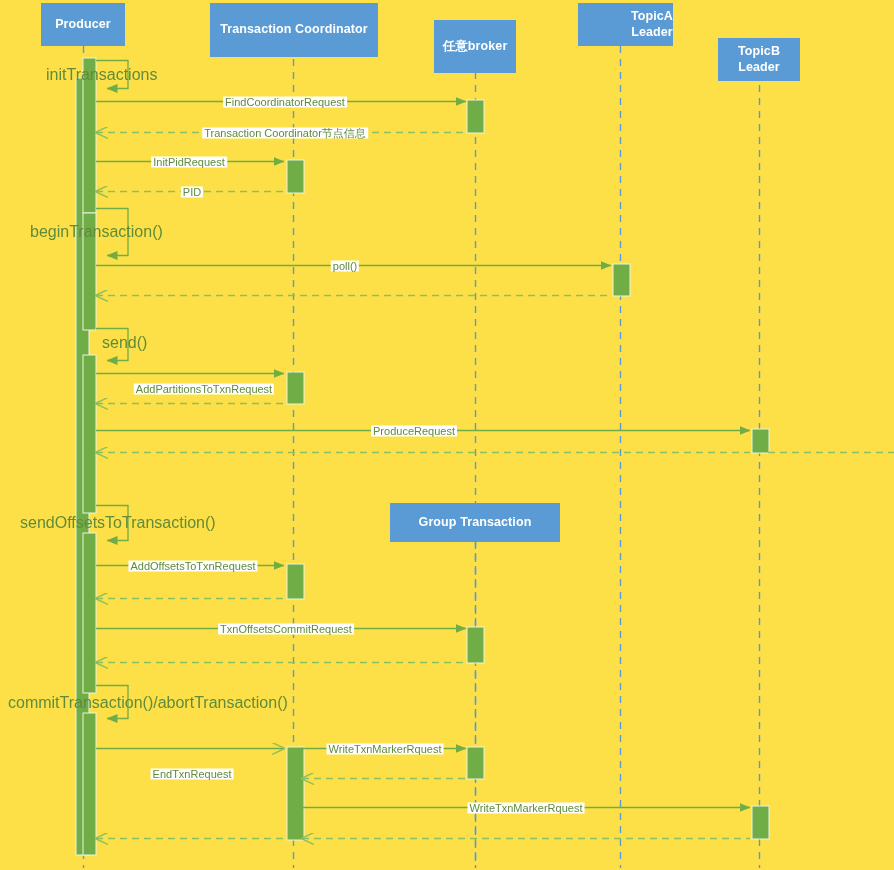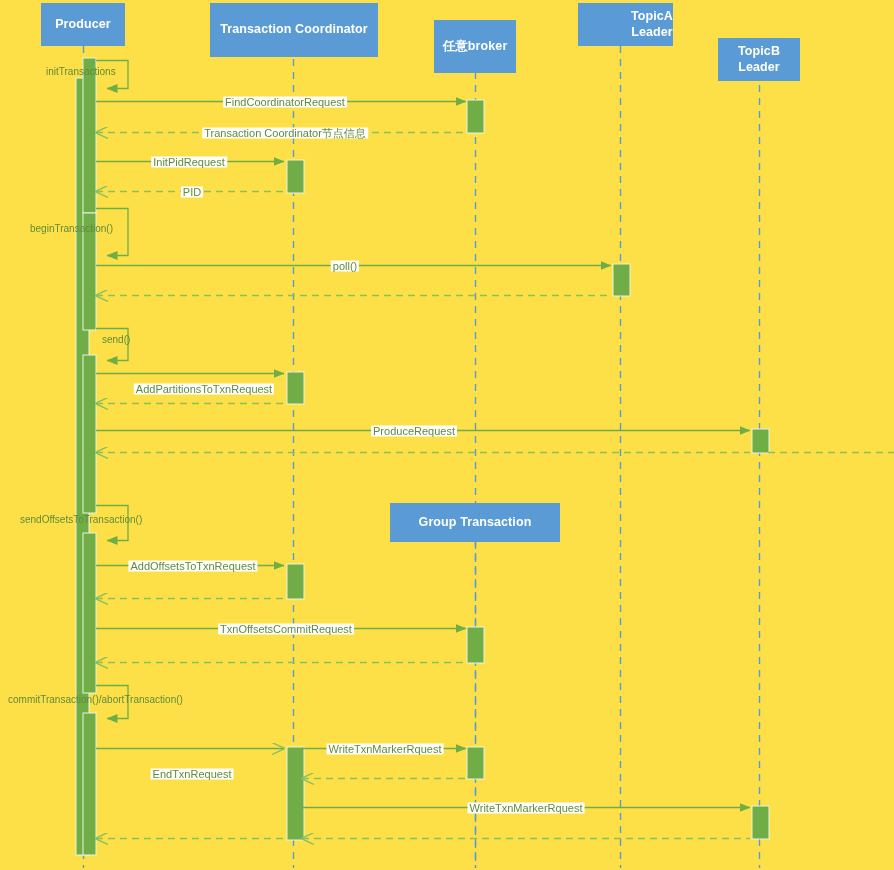--- a/index.html
+++ b/index.html
@@ -43,21 +43,21 @@
     font-size: 11px;
     white-space: nowrap;
     transform: translate(-50%, -50%);
     background: #ffffff;
     padding: 0 2px;
     line-height: 1;
   }
   .self-label {
     position: absolute;
     color: #5F8B3B;
-    font-size: 10px;
+    font-size: 16px;
     white-space: nowrap;
     line-height: 1;
   }
 </style>
 </head>
 <body>
 
 <div id="canvas">
   <svg id="diagram" viewBox="0 0 894 870" xmlns="http://www.w3.org/2000/svg">
     <defs>

